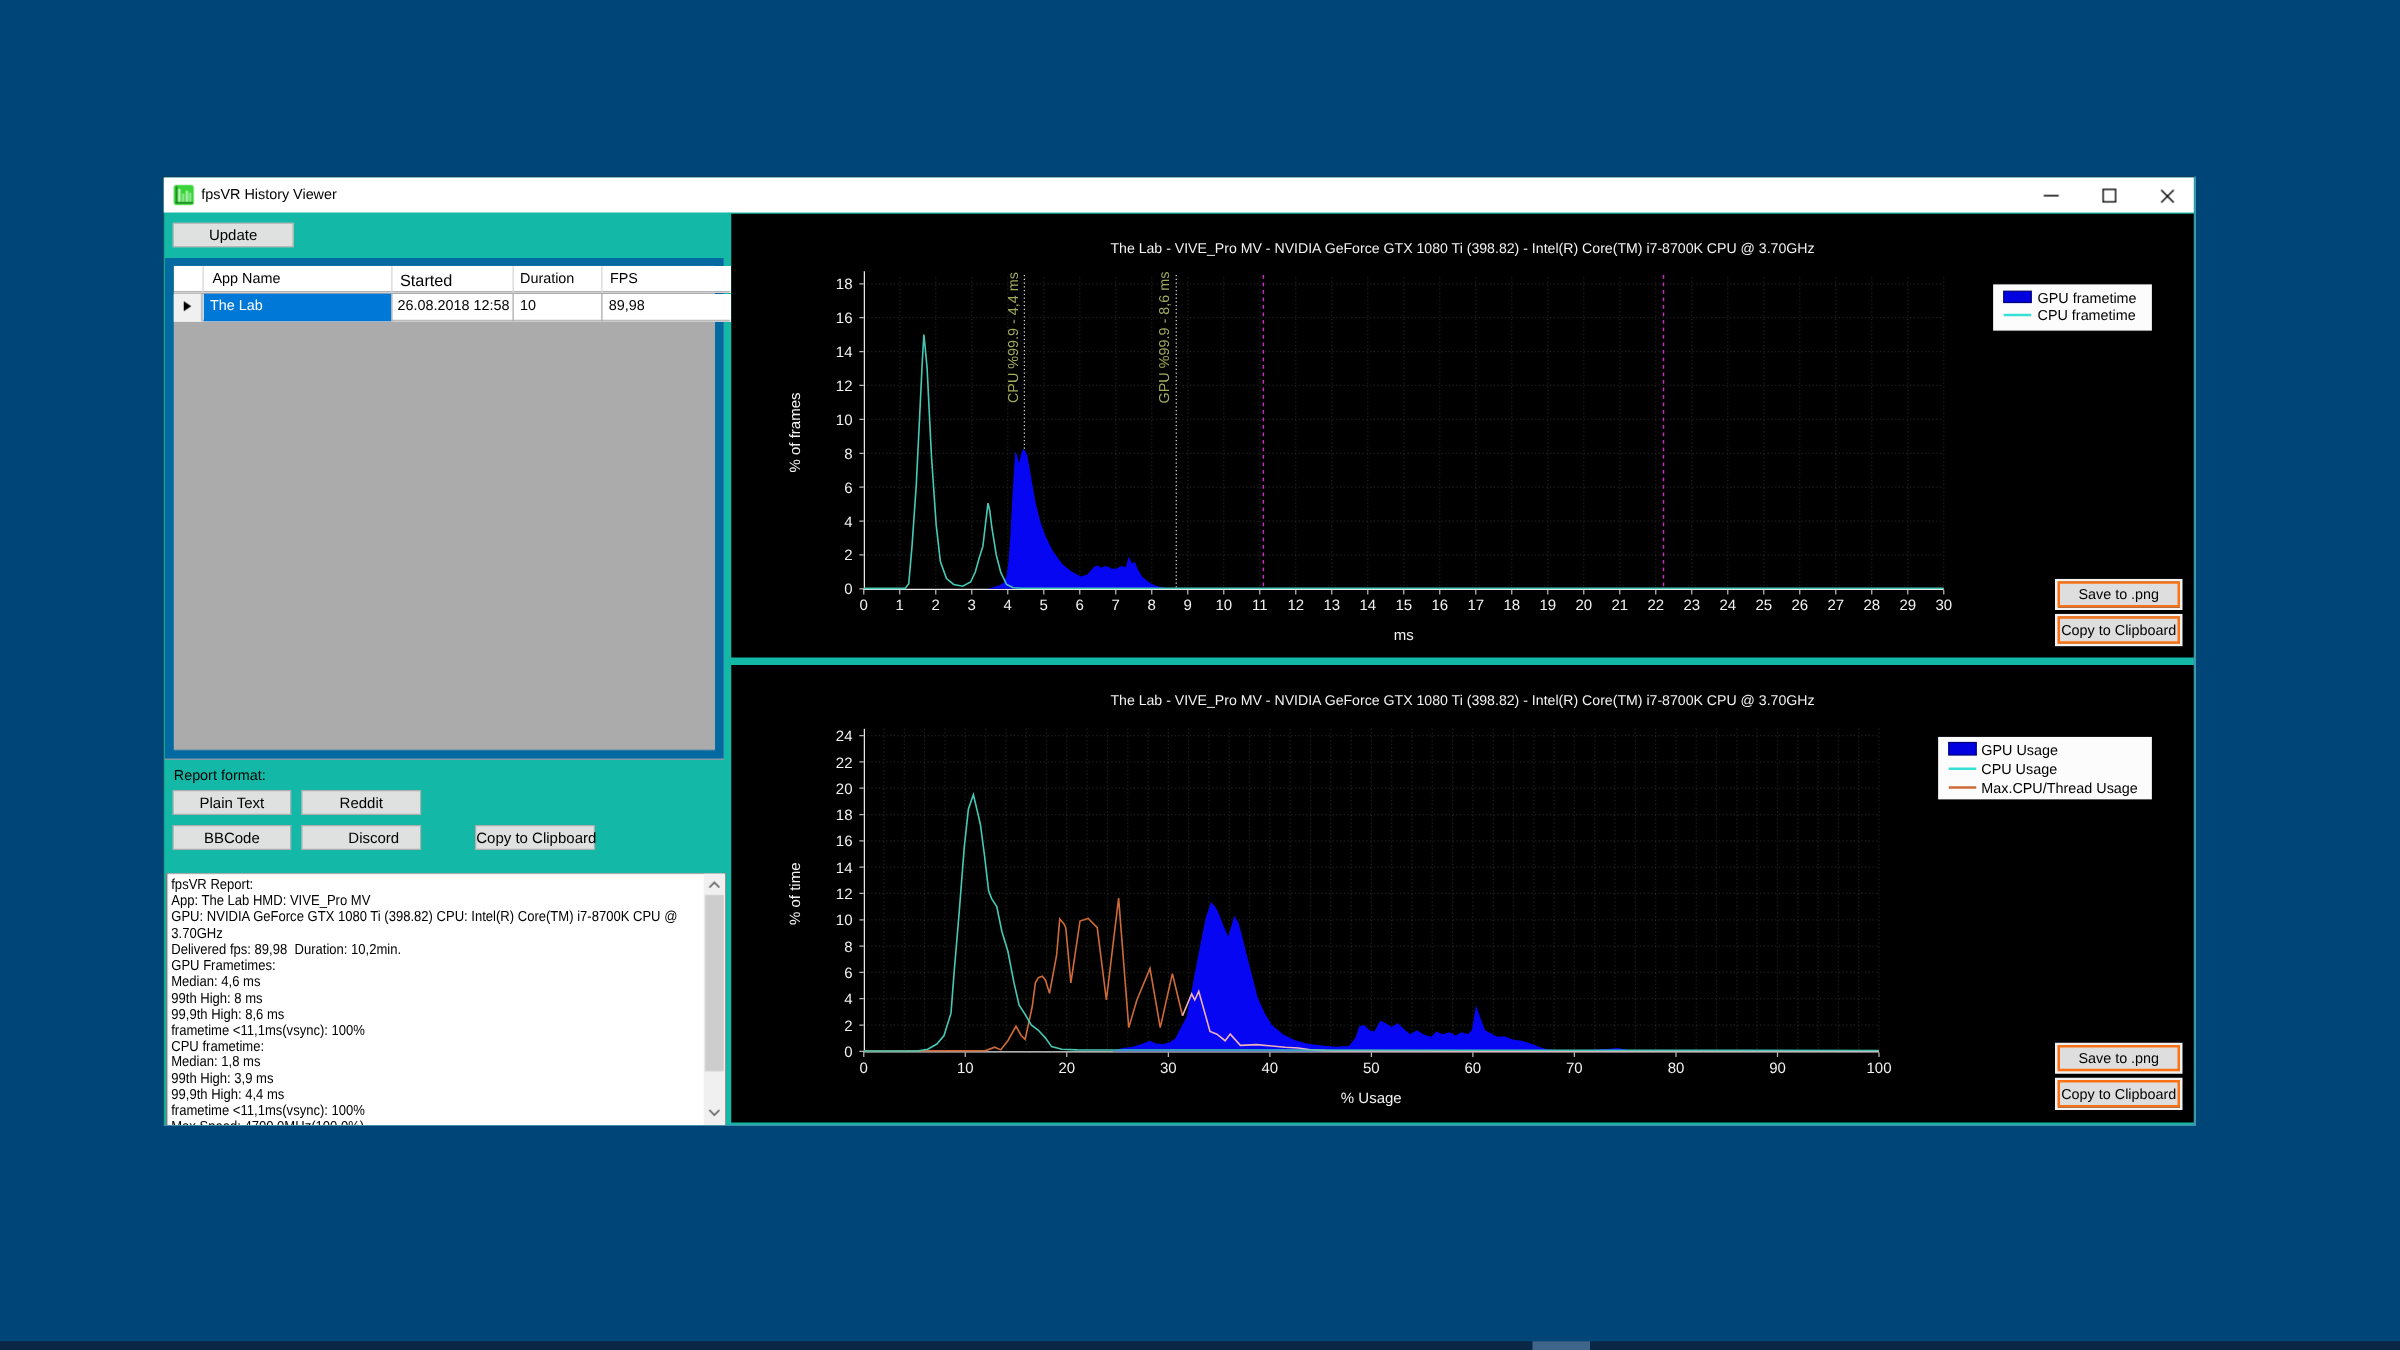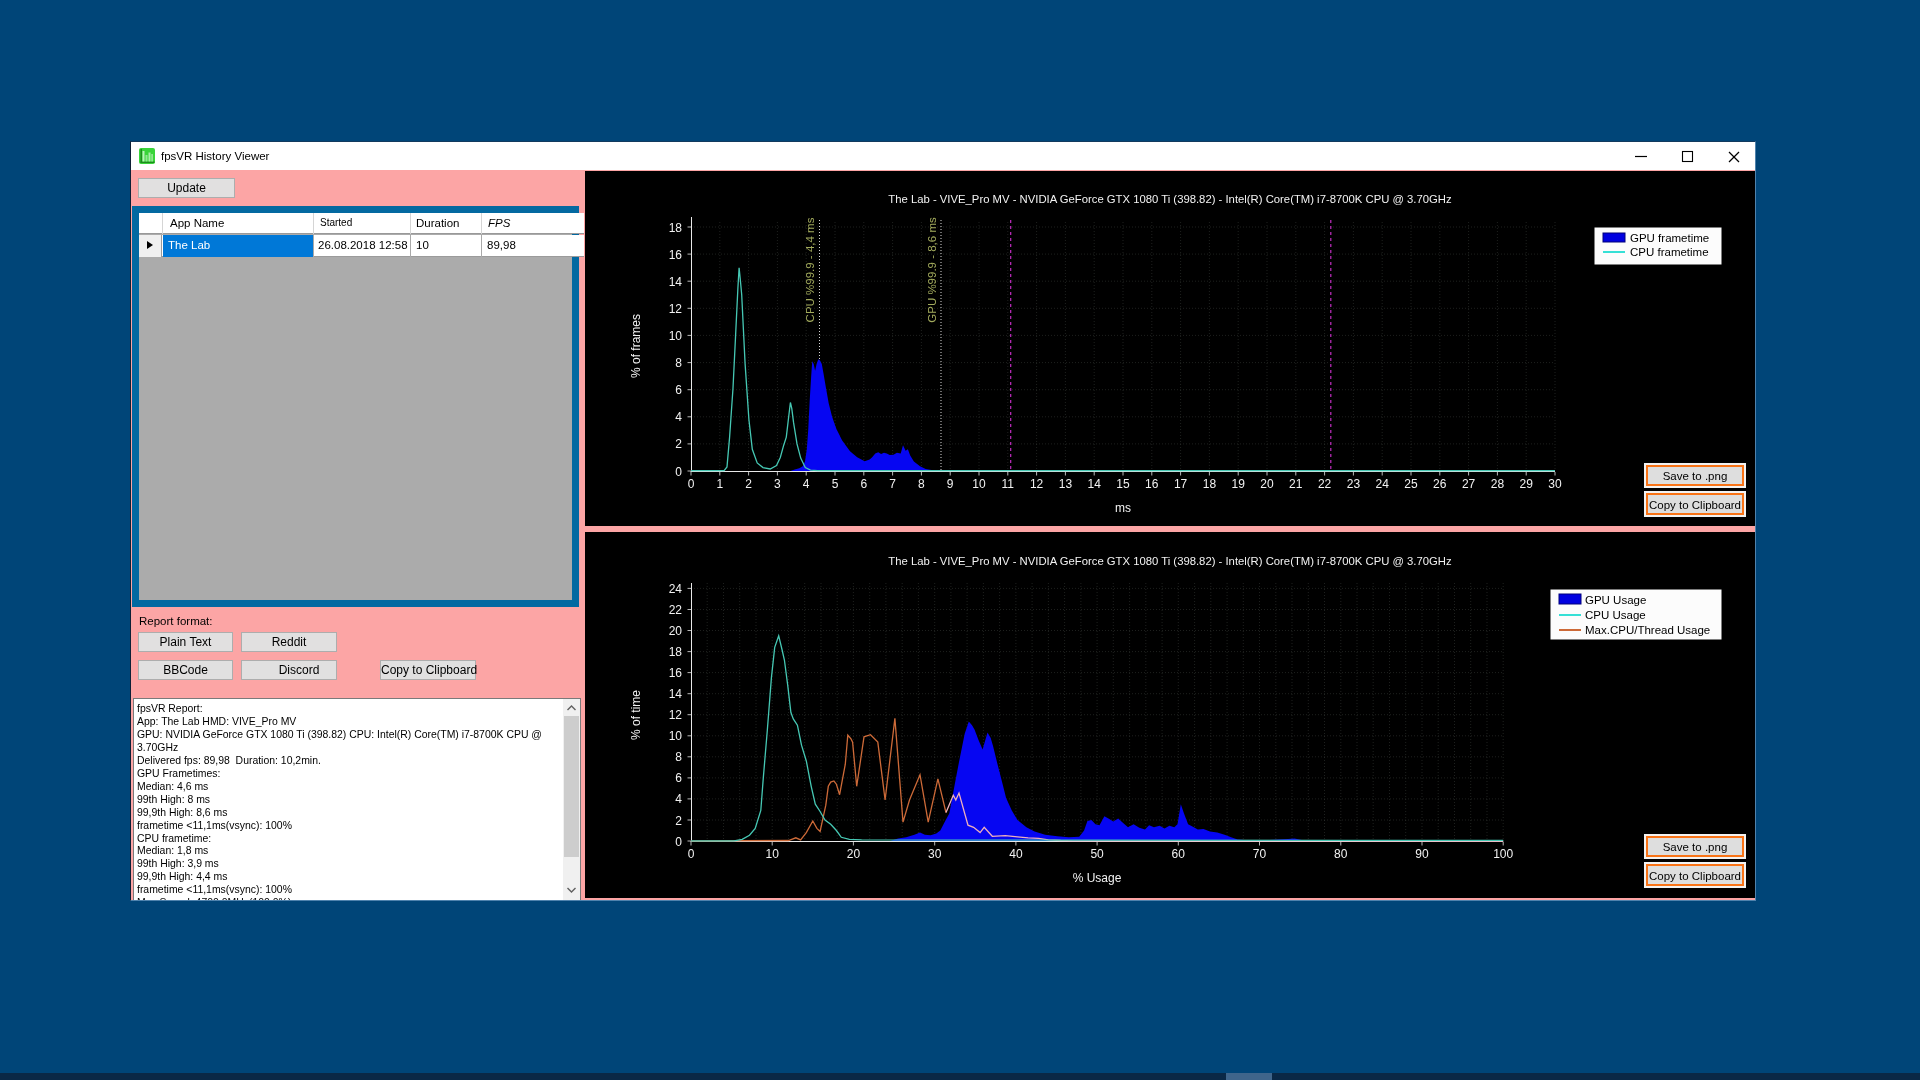--- a/index.html
+++ b/index.html
@@ -8,21 +8,21 @@
   font-size:12px; text-align:center; white-space:nowrap; }
 .cbtn { position:absolute; transform:translateZ(0); background:rgba(224,224,224,0.992); border:2px solid #f97316;
   box-shadow:0 0 0 2px #f2f2f2; color:#000; font-size:11.5px; text-align:center; white-space:nowrap; }
 svg { position:absolute; left:0; top:0; font-family:"Liberation Sans", sans-serif; transform:translateZ(0); }
 .ttl { position:absolute; transform:translateZ(0); width:100%; text-align:center; color:#f2f2f2; font-size:11.3px; white-space:nowrap; }
 </style></head><body>
 
 <div class="abs" style="left:0;top:1073px;width:1920px;height:7px;background:#0a2846;"></div>
 <div class="abs" style="left:1226px;top:1073px;width:46px;height:7px;background:#3f658b;"></div>
 
-<div class="abs" style="left:130px;top:141px;width:1626px;height:760px;background:#fca5a5;border:1px solid;border-color:#123a5e #4e82ad #4e82ad #0d2036;overflow:hidden;">
+<div class="abs" style="left:130px;top:141px;width:1626px;height:760px;background:#14b8a6;border:1px solid;border-color:#123a5e #4e82ad #4e82ad #0d2036;overflow:hidden;">
 
   <div class="abs" style="left:0;top:0;width:100%;height:28px;background:#ffffff;"></div>
   <svg width="18" height="18" style="left:7px;top:5px;">
     <rect x="1" y="1" width="16" height="16" rx="2" fill="#39d439"></rect>
     <rect x="2.5" y="2" width="1.5" height="14" fill="#1d8c1d"></rect>
     <rect x="2.5" y="14.5" width="14" height="1.5" fill="#1d8c1d"></rect>
     <rect x="4.5" y="4" width="2" height="10.5" fill="#b9f2b9"></rect>
     <rect x="7.5" y="8" width="2" height="6.5" fill="#8fe88f"></rect>
     <rect x="10.5" y="5.5" width="2" height="9" fill="#a8efa8"></rect>
     <rect x="13.2" y="7" width="1.8" height="7.5" fill="#8fe88f"></rect>
@@ -39,23 +39,23 @@
   <div class="btn" style="left:348px;top:36px;width:98px;height:20px;line-height:18px;margin-top:48px;">Delete</div>
 
   <div class="abs" style="left:1px;top:64px;width:447px;height:401px;background:#ababab;border:7px solid #0369a1;">
 
     <div class="abs" style="left:0;top:0;width:445px;height:21px;background:#ffffff;border-bottom:1px solid #999;"></div>
     <div class="abs" style="left:23px;top:0;width:1px;height:21px;background:#d5d5d5;"></div>
     <div class="abs" style="left:174px;top:0;width:1px;height:21px;background:#d5d5d5;"></div>
     <div class="abs" style="left:271px;top:0;width:1px;height:21px;background:#d5d5d5;"></div>
     <div class="abs" style="left:342px;top:0;width:1px;height:21px;background:#d5d5d5;"></div>
     <div class="abs" style="left:31px;top:4px;font-size:11.5px;color:#000;">App Name</div>
-    <div class="abs" style="left:181px;top:4px;font-size:10px;color:#000;">Started</div>
+    <div class="abs" style="left:181px;top:4px;font-size:13px;color:#000;">Started</div>
     <div class="abs" style="left:277px;top:4px;font-size:11.5px;color:#000;">Duration</div>
-    <div class="abs" style="left:349px;top:4px;font-size:11.5px;color:#000;font-style:italic;">FPS</div>
+    <div class="abs" style="left:349px;top:4px;font-size:11.5px;color:#000;">FPS</div>
 
     <div class="abs" style="left:0;top:22px;width:445px;height:22px;background:#ffffff;border-bottom:1px solid #9b9b9b;"></div>
     <div class="abs" style="left:0;top:22px;width:23px;height:22px;background:#f0f0f0;border-right:1px solid #9b9b9b;"></div>
     <div class="abs" style="left:8px;top:28px;width:0;height:0;border-left:6px solid #000;border-top:4.5px solid transparent;border-bottom:4.5px solid transparent;"></div>
     <div class="abs" style="left:24px;top:22px;width:150px;height:22px;background:#0078d7;"></div>
     <div class="abs" style="left:29px;top:26px;font-size:11.5px;color:#fff;">The Lab</div>
     <div class="abs" style="left:174px;top:22px;width:1px;height:22px;background:#a9a9a9;"></div>
     <div class="abs" style="left:271px;top:22px;width:1px;height:22px;background:#a9a9a9;"></div>
     <div class="abs" style="left:342px;top:22px;width:1px;height:22px;background:#a9a9a9;"></div>
     <div class="abs" style="left:179px;top:26px;font-size:11.5px;color:#000;">26.08.2018 12:58</div>

